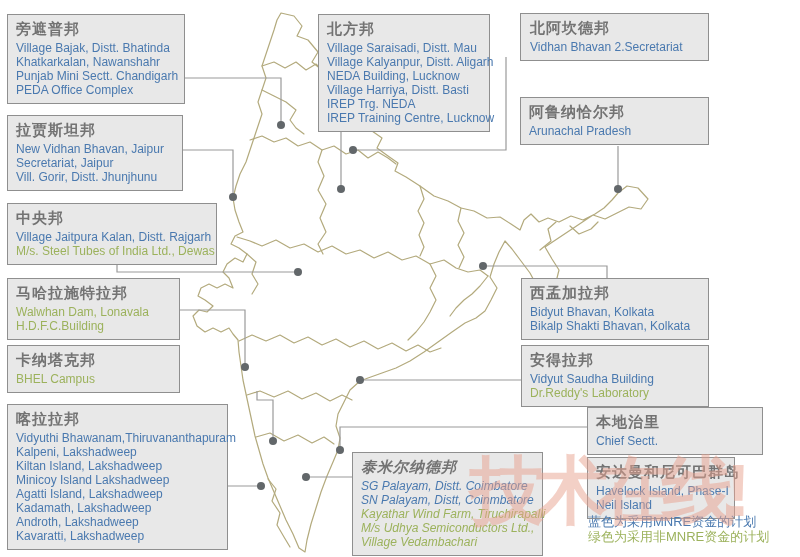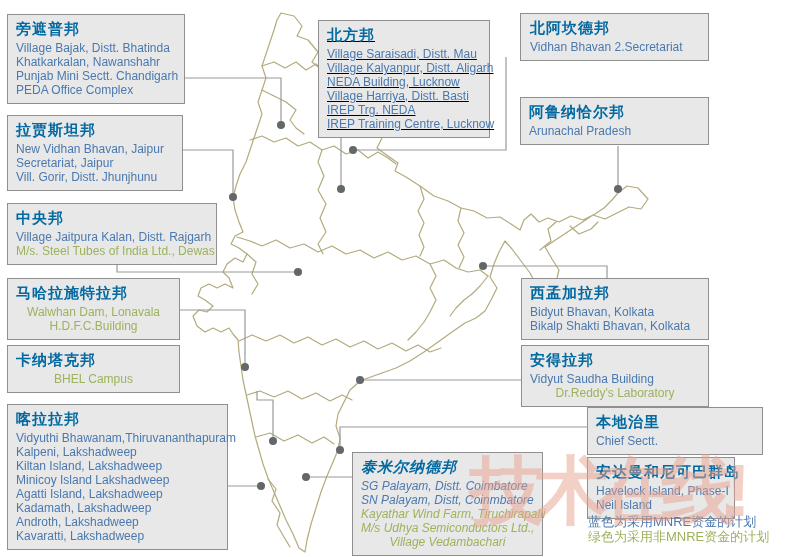--- a/index.html
+++ b/index.html
@@ -8,37 +8,37 @@
   }
   html,body{margin:0;padding:0;background:#fff;}
   #stage{position:relative;width:800px;height:557px;background:#ffffff;overflow:hidden;
          font-family:"Liberation Sans","DejaVu Sans",sans-serif;}
   #mapsvg{position:absolute;left:0;top:0;z-index:1;}
   .map-line{fill:none;stroke:var(--map_line);stroke-width:1.2;stroke-linejoin:round;stroke-linecap:round;}
   .connector{fill:none;stroke:var(--connector);stroke-width:1.2;}
   .marker{fill:var(--dot);}
   .sbox{position:absolute;z-index:10;background:var(--box_bg);border:1px solid var(--box_border);
         padding:5px 8px 6px 8px;box-sizing:border-box;}
-  .sbox .title{font-size:15px;font-weight:bold;color:#0369a1;letter-spacing:1px;margin:0 0 2px 0;white-space:nowrap;}
+  .sbox .title{font-size:15px;font-weight:bold;color:#737373;letter-spacing:1px;margin:0 0 2px 0;white-space:nowrap;}
   .sbox .item{font-size:12px;line-height:14px;white-space:nowrap;}
   .item.blue{color:var(--blue);}
-  .item.green{color:var(--green);text-align:center;}
+  .item.green{color:var(--green);}
   #legend{position:absolute;left:588px;top:514px;z-index:12;font-size:13px;line-height:15px;white-space:nowrap;}
   #legend .l1{color:var(--blue);}
   #legend .l2{color:var(--green);}
   #watermark{position:absolute;left:470px;top:442px;z-index:30;font-size:74px;font-weight:bold;
              letter-spacing:-10px;color:var(--watermark);opacity:.5;white-space:nowrap;pointer-events:none;}
   
   .b-punjab{left:7px;top:14px;width:178px;}
   .b-rajasthan{left:7px;top:115px;width:176px;}
   .b-madhya_pradesh{left:7px;top:203px;width:210px;}
   .b-maharashtra{left:7px;top:278px;width:173px;}
   .b-karnataka{left:7px;top:345px;width:173px;}
   .b-kerala{left:7px;top:404px;width:221px;}
-  .b-uttar_pradesh{left:318px;top:20px;width:172px;text-decoration:underline;}
+  .b-uttar_pradesh{left:318px;top:14px;width:172px;}
   .b-uttarakhand{left:520px;top:13px;width:189px;padding-left:9px;}
   .b-arunachal{left:520px;top:97px;width:189px;}
   .b-west_bengal{left:521px;top:278px;width:188px;}
   .b-andhra{left:521px;top:345px;width:188px;}
   .b-puducherry{left:587px;top:407px;width:176px;}
   .b-andaman{left:587px;top:457px;width:148px;}
   .b-tamil_nadu{left:352px;top:452px;width:191px;font-style:italic;}
 </style>
 </head>
 <body>

